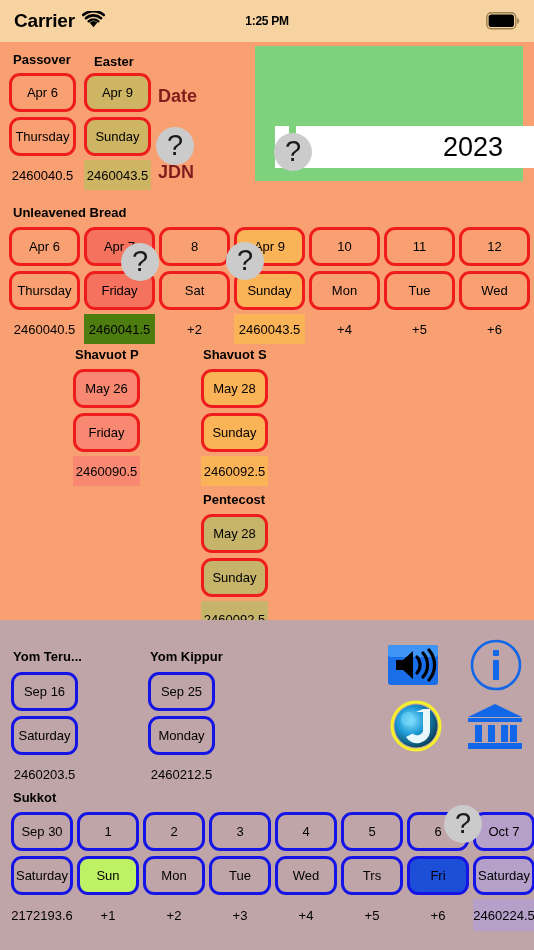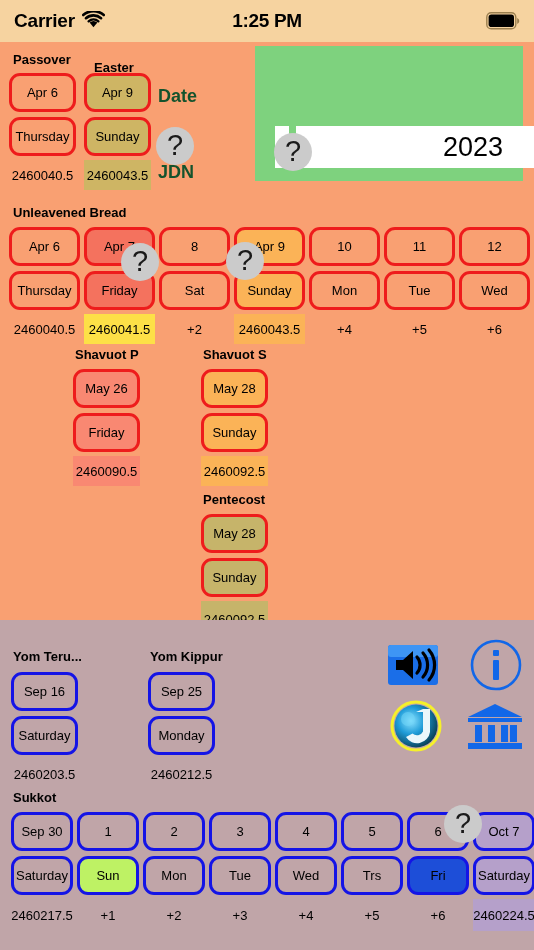--- a/index.html
+++ b/index.html
@@ -13,21 +13,21 @@
   
   #status-bar{
     position:absolute; left:0; top:0; width:534px; height:42px;
     background:#F6D3A0;
     display:flex; align-items:center;
   }
   #status-left{ position:absolute; left:14px; display:flex; align-items:center; gap:7px; }
   #carrier-label{ font-size:19px; font-weight:700; color:#000; letter-spacing:-.2px; }
   #wifi-icon{ display:block; }
   #status-time{ position:absolute; left:0; width:534px; text-align:center;
-    font-size:19px; font-weight:600; color:#000; letter-spacing:-.3px; }
+    font-size:12px; font-weight:600; color:#000; letter-spacing:-.3px; }
   #battery-icon{ position:absolute; right:14px; display:flex; align-items:center; }
 
   
   #orange-panel{
     position:absolute; left:0; top:42px; width:534px; height:578px;
     background:#F9A072;
   }
 
   
   #year-box{
@@ -61,21 +61,21 @@
     font-size:29px; font-weight:400; line-height:37px; text-align:center;
     cursor:pointer; z-index:20; font-family:"Liberation Sans",sans-serif;
   }
 
   
   .sect-label{
     position:absolute; font-size:13px; font-weight:700; color:#000;
     white-space:nowrap;
   }
   .side-label{
-    position:absolute; font-size:18px; font-weight:700; color:#14532d;
+    position:absolute; font-size:18px; font-weight:700; color:#7f1d1d;
     white-space:nowrap;
   }
 
   
   .col{ position:absolute; }
   .cell{
     border:3px solid #EE1C1C; border-radius:11px;
     display:flex; align-items:center; justify-content:center;
     font-size:13px; color:#000; cursor:pointer;
     background:#F9A072;
@@ -133,21 +133,21 @@
   <div id="year-box">
     <div id="year-controls">
       <button class="yr-btn">&lt;</button>
       <input id="year-value" value="2023" style="">
 
     </div>
   </div>
   <div class="qmark" style="left:274px;top:91px;">?</div>
 
   <div class="sect-label" style="left:13px;top:10px;">Passover</div>
-  <div class="sect-label" style="left:94px;top:18px;">Easter</div>
+  <div class="sect-label" style="left:94px;top:12px;">Easter</div>
 
   <div class="col" style="left:9px;top:31px;">
     <div class="cell" style="width:67px;height:39px;">Apr 6</div>
     <div class="cell" style="width:67px;height:39px;margin-top:5px;">Thursday</div>
     <div class="jdn" style="width:67px;height:30px;margin-top:4px;">2460040.5</div>
   </div>
 
   <div class="col" style="left:84px;top:31px;">
     <div class="cell" style="width:67px;height:39px;background:#CEB564;">Apr 9</div>
     <div class="cell" style="width:67px;height:39px;margin-top:5px;background:#CEB564;">Sunday</div>
@@ -161,21 +161,21 @@
   <div class="sect-label" style="left:13px;top:163px;">Unleavened Bread</div>
   <div id="ub-row">
       <div class="col" style="left: 9px; top: 185px;">
         <div class="cell" style="width: 71px; height: 39px; background: rgb(249, 160, 114);">Apr 6</div>
         <div class="cell" style="width: 71px; height: 39px; margin-top: 5px; background: rgb(249, 160, 114);">Thursday</div>
         <div class="jdn" style="width: 71px; height: 30px; margin-top: 4px;">2460040.5</div>
       </div>
       <div class="col" style="left: 84px; top: 185px;">
         <div class="cell" style="width: 71px; height: 39px; background: rgb(244, 114, 94);">Apr 7</div>
         <div class="cell" style="width: 71px; height: 39px; margin-top: 5px; background: rgb(244, 114, 94);">Friday</div>
-        <div class="jdn" style="width: 71px; height: 30px; margin-top: 4px; background: #fde047;">2460041.5</div>
+        <div class="jdn" style="width: 71px; height: 30px; margin-top: 4px; background: #4d7c0f;">2460041.5</div>
       </div>
       <div class="col" style="left: 159px; top: 185px;">
         <div class="cell" style="width: 71px; height: 39px; background: rgb(249, 160, 114);">8</div>
         <div class="cell" style="width: 71px; height: 39px; margin-top: 5px; background: rgb(249, 160, 114);">Sat</div>
         <div class="jdn" style="width: 71px; height: 30px; margin-top: 4px;">+2</div>
       </div>
       <div class="col" style="left: 234px; top: 185px;">
         <div class="cell" style="width: 71px; height: 39px; background: rgb(251, 179, 87);">Apr 9</div>
         <div class="cell" style="width: 71px; height: 39px; margin-top: 5px; background: rgb(251, 179, 87);">Sunday</div>
         <div class="jdn" style="width: 71px; height: 30px; margin-top: 4px; background: rgb(251, 179, 87);">2460043.5</div>
@@ -236,21 +236,21 @@
     <div class="cell blue" style="width:67px;height:39px;">Sep 25</div>
     <div class="cell blue" style="width:67px;height:39px;margin-top:5px;">Monday</div>
     <div class="jdn" style="width:67px;height:30px;margin-top:4px;">2460212.5</div>
   </div>
 
   <div class="sect-label" style="left:13px;top:170px;">Sukkot</div>
   <div id="sukkot-row">
       <div class="col" style="left: 11px; top: 192px;">
         <div class="cell blue" style="width: 62px; height: 39px; background: rgb(192, 165, 168);">Sep 30</div>
         <div class="cell blue" style="width: 62px; height: 39px; margin-top: 5px; background: rgb(192, 165, 168);">Saturday</div>
-        <div class="jdn" style="width: 62px; height: 32px; margin-top: 4px;">2460217.5</div>
+        <div class="jdn" style="width: 62px; height: 32px; margin-top: 4px;">2172193.6</div>
       </div>
       <div class="col" style="left: 77px; top: 192px;">
         <div class="cell blue" style="width: 62px; height: 39px; background: rgb(192, 165, 168);">1</div>
         <div class="cell blue" style="width: 62px; height: 39px; margin-top: 5px; background: #bef264;">Sun</div>
         <div class="jdn" style="width: 62px; height: 32px; margin-top: 4px;">+1</div>
       </div>
       <div class="col" style="left: 143px; top: 192px;">
         <div class="cell blue" style="width: 62px; height: 39px; background: rgb(192, 165, 168);">2</div>
         <div class="cell blue" style="width: 62px; height: 39px; margin-top: 5px; background: rgb(192, 165, 168);">Mon</div>
         <div class="jdn" style="width: 62px; height: 32px; margin-top: 4px;">+2</div>

